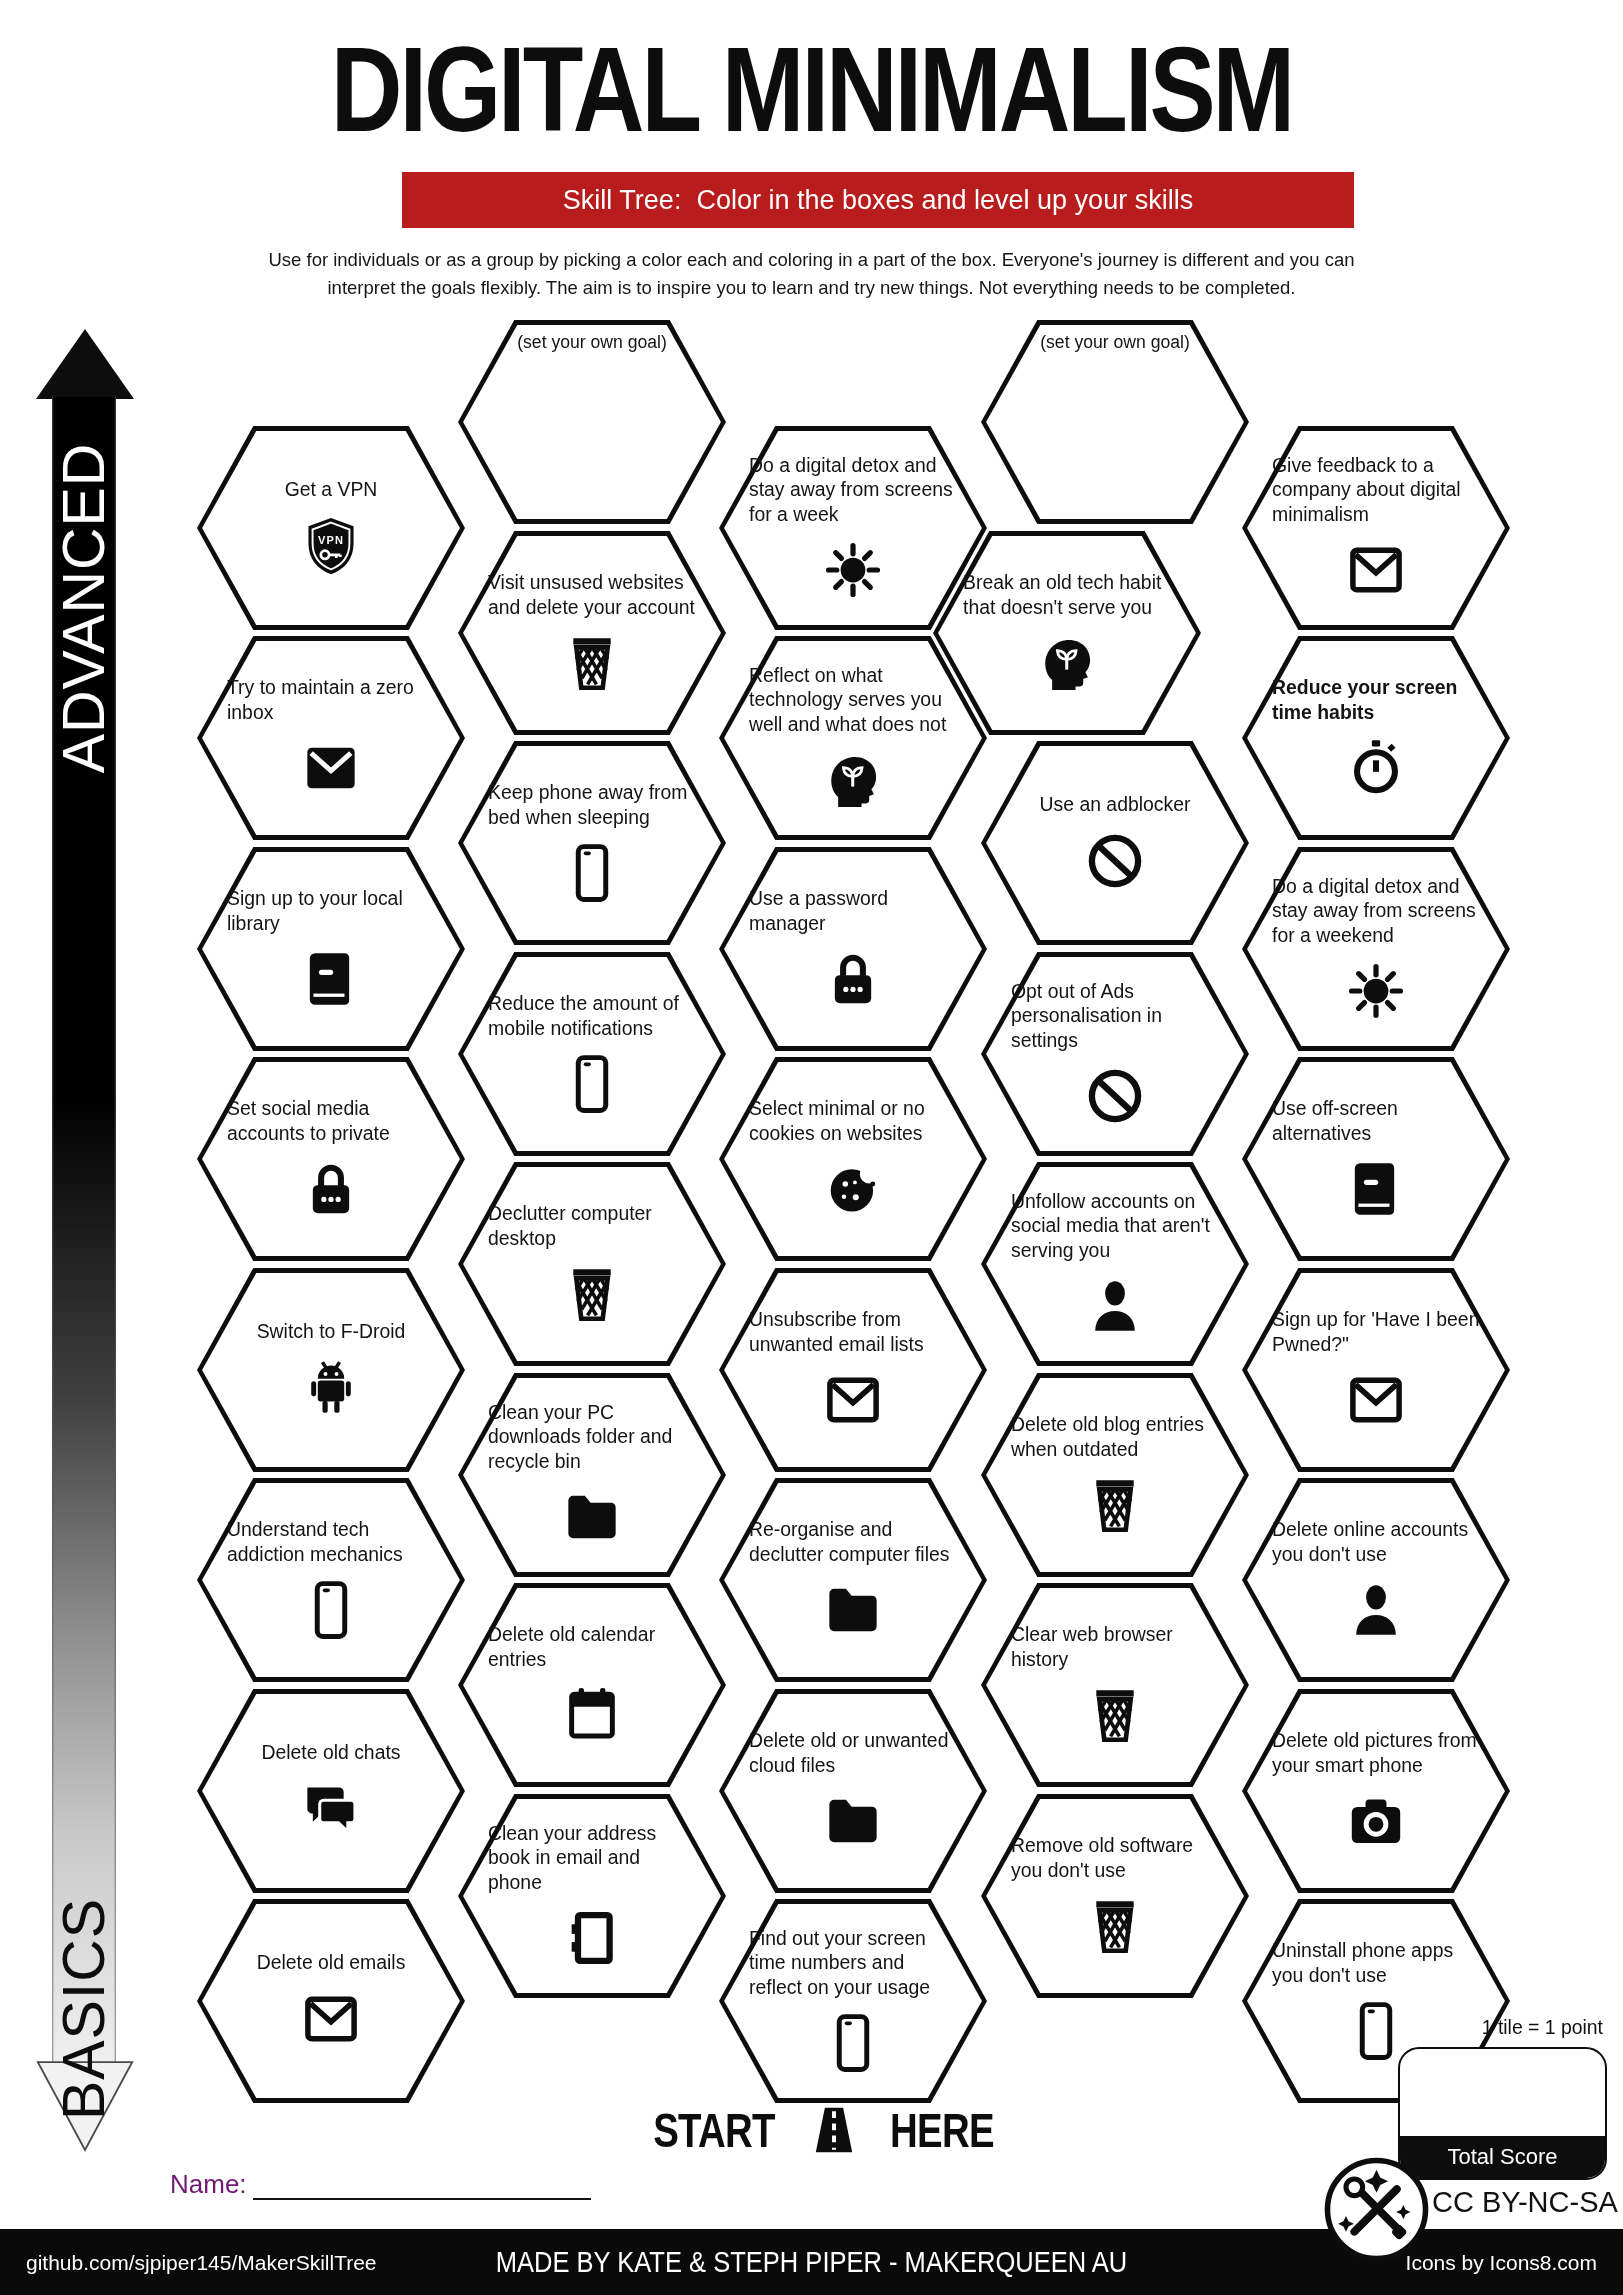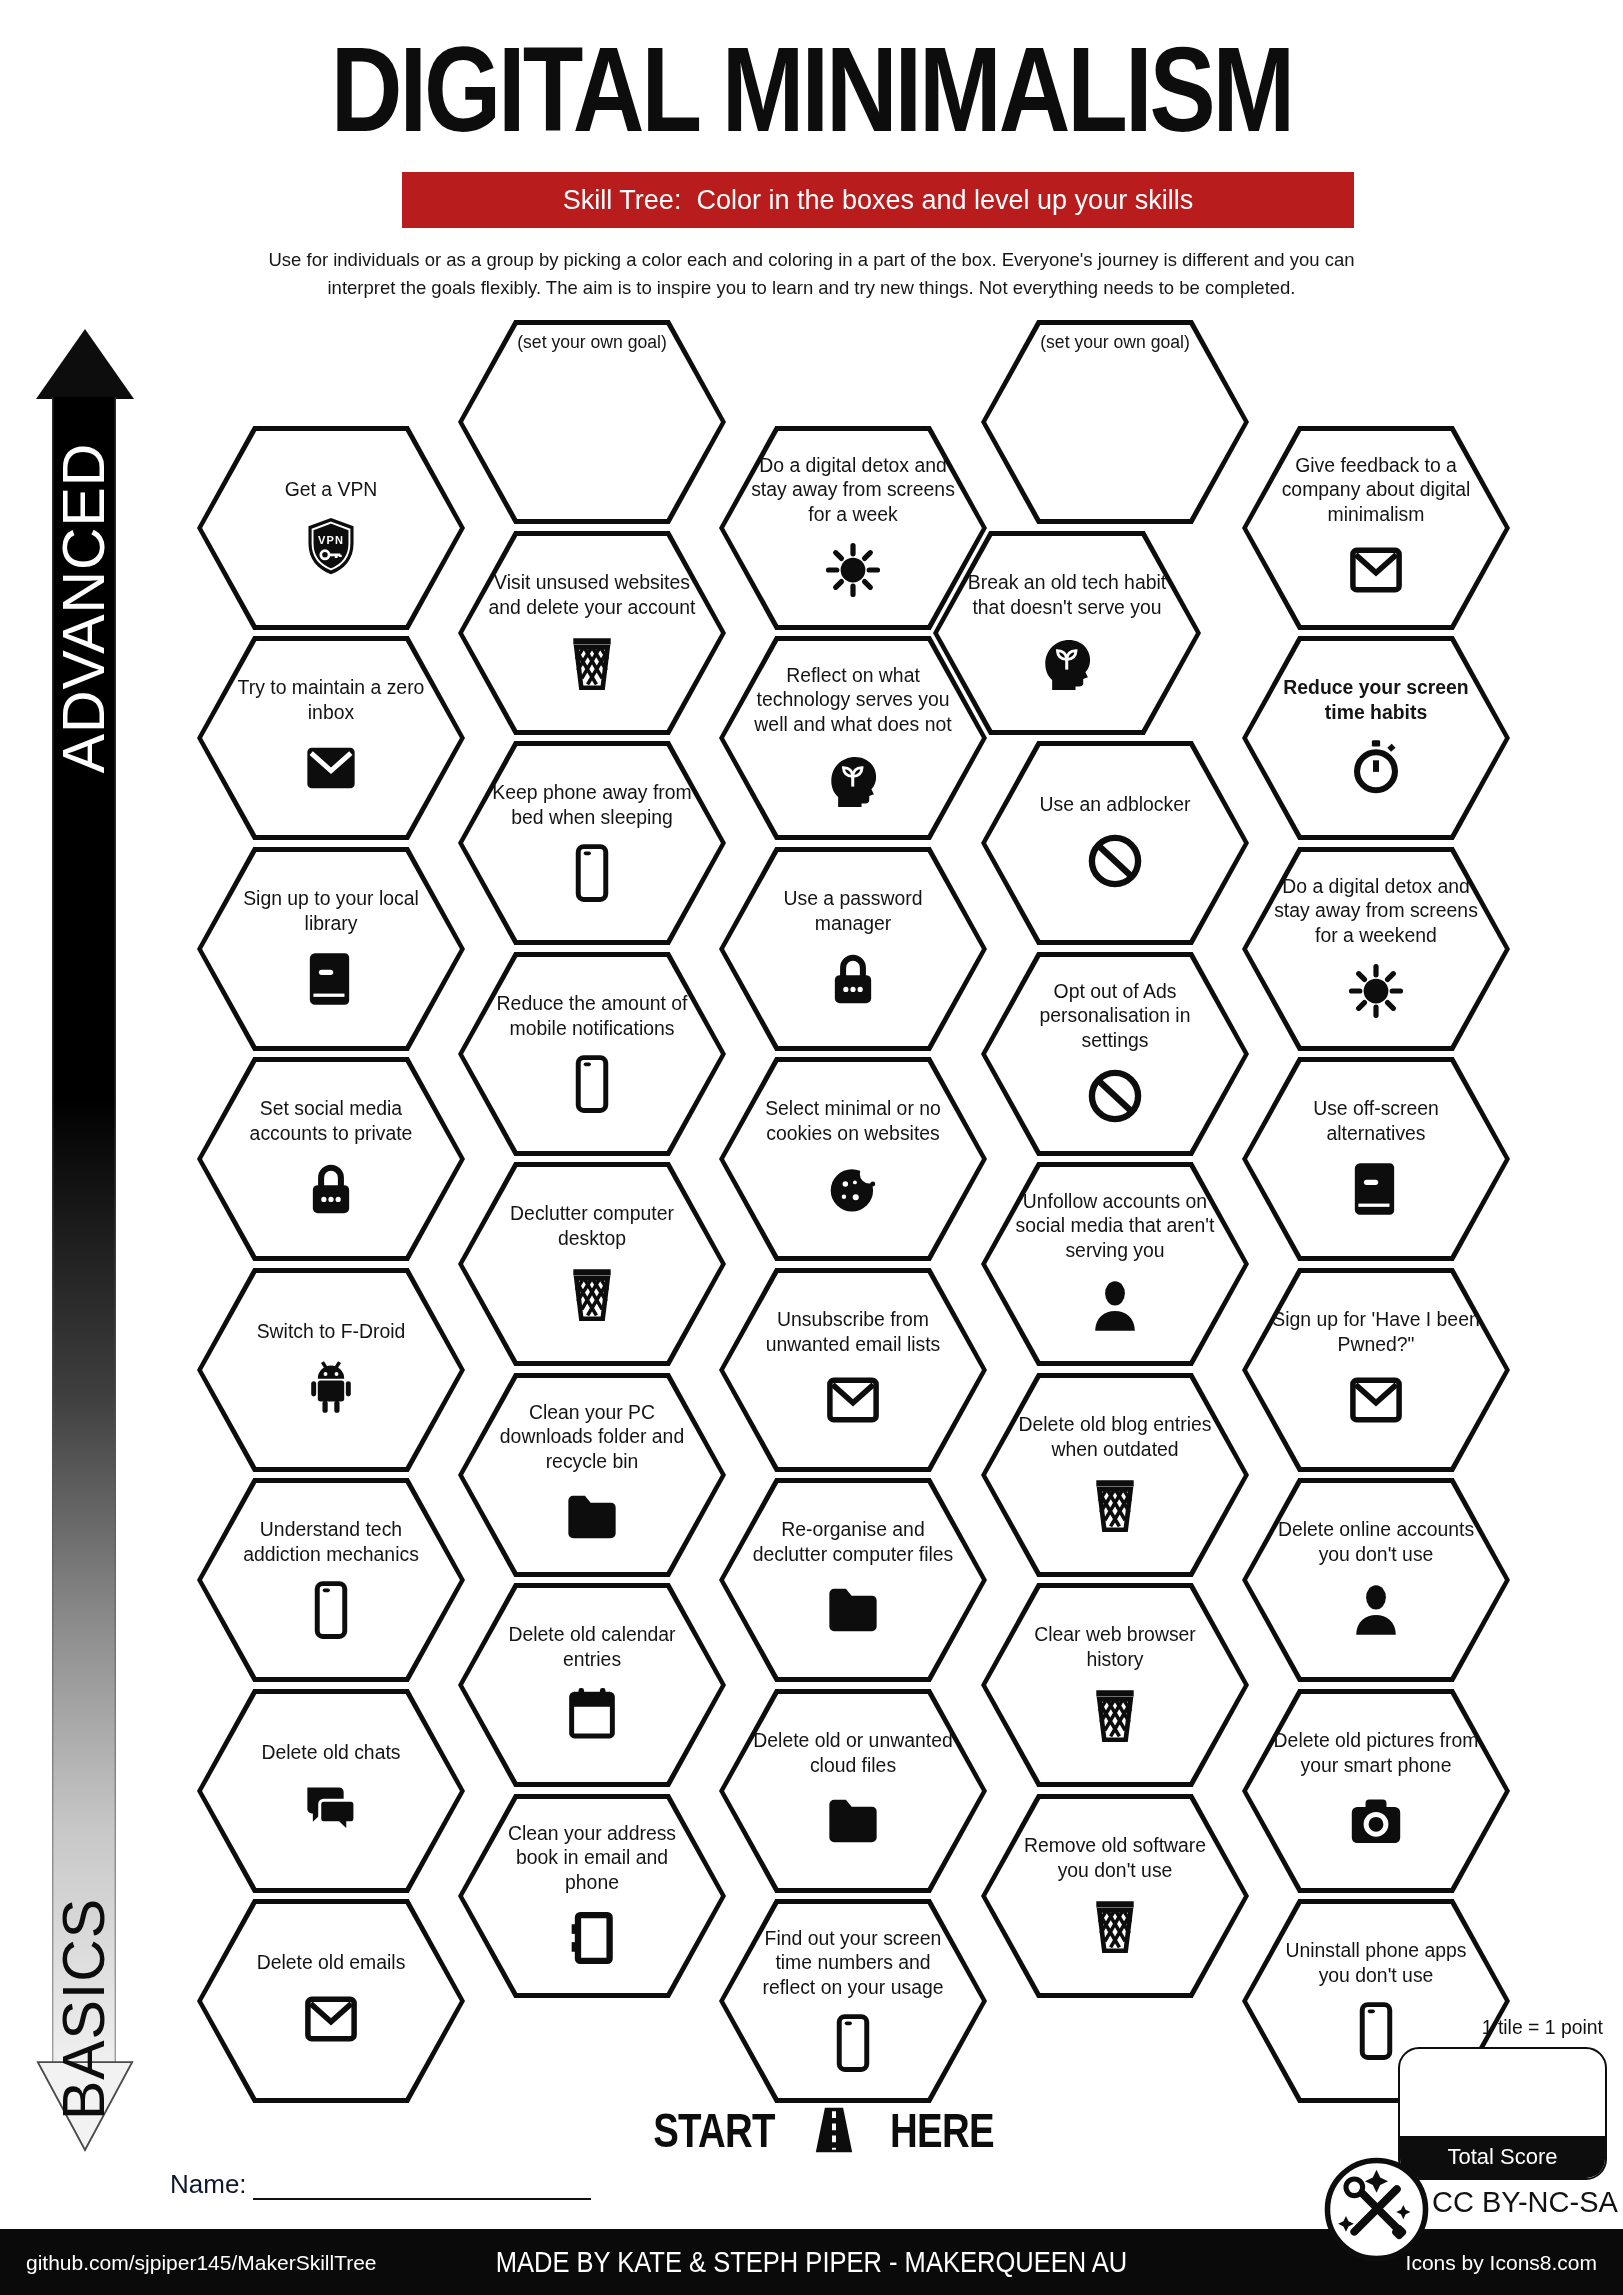--- a/index.html
+++ b/index.html
@@ -27,35 +27,35 @@
          transform:rotate(-90deg);font-size:59px;font-weight:500;color:#fff;letter-spacing:0.9px;}
   #basics-label{position:absolute;left:-194px;top:1975px;width:555px;text-align:center;
          transform:rotate(-90deg);font-size:59px;font-weight:500;color:#0d0d0d;letter-spacing:0.9px;}
 
   
   .hex{position:absolute;width:268px;height:204px;}
   .hex-shape{position:absolute;inset:0;background:#0d0d0d;
          clip-path:polygon(0% 50%,21% 0%,79% 0%,100% 50%,79% 100%,21% 100%);}
   .hex-shape::after{content:"";position:absolute;inset:5.1px;background:#fff;clip-path:inherit;}
   .hex-content{position:absolute;inset:11px 30px;display:flex;flex-direction:column;
-         align-items:center;justify-content:center;gap:11px;text-align:center;}
+         align-items:center;justify-content:center;gap:11px;}
   .hex-label{font-size:19.4px;line-height:1.24;color:#141414;max-width:208px;}
   .hex-icon{line-height:0;}
   .hex-icon svg{display:block;width:66px;height:66px;}
   .hex.goal .hex-content{justify-content:flex-start;padding-top:0.9px;}
   .hex.goal .hex-label{font-size:17.6px;}
 
   
   #start-group{position:absolute;left:638px;top:2100px;display:flex;align-items:center;gap:15.7px;}
   .start-word{font-size:48px;font-weight:900;letter-spacing:-0.9px;color:#0d0d0d;
          transform:scaleX(0.8);transform-origin:50% 50%;}
   #road-icon svg{display:block;width:56px;height:60px;}
 
   #name-row{position:absolute;left:170px;top:2169px;display:flex;align-items:flex-end;}
-  #name-label{font-size:26px;color:#0f172a;}
+  #name-label{font-size:26px;color:#701a75;}
   #name-line{width:338px;border-bottom:2.3px solid #111;height:27px;margin-left:6.5px;}
 
   #score-note{position:absolute;left:1397px;top:2016px;width:206px;text-align:right;font-size:19.4px;color:#111;}
   #score-box{position:absolute;left:1398px;top:2047px;width:209px;height:133px;border:2.3px solid #0d0d0d;
          border-radius:21px;background:#fff;overflow:hidden;box-sizing:border-box;}
   #score-band{position:absolute;left:0;right:0;bottom:0;height:42px;background:#0d0d0d;
          display:flex;align-items:center;justify-content:center;}
   #score-band span{color:#fff;font-size:22px;}
 
   #cc-badge{position:absolute;left:1321px;top:2154px;width:111px;height:111px;z-index:3;}

